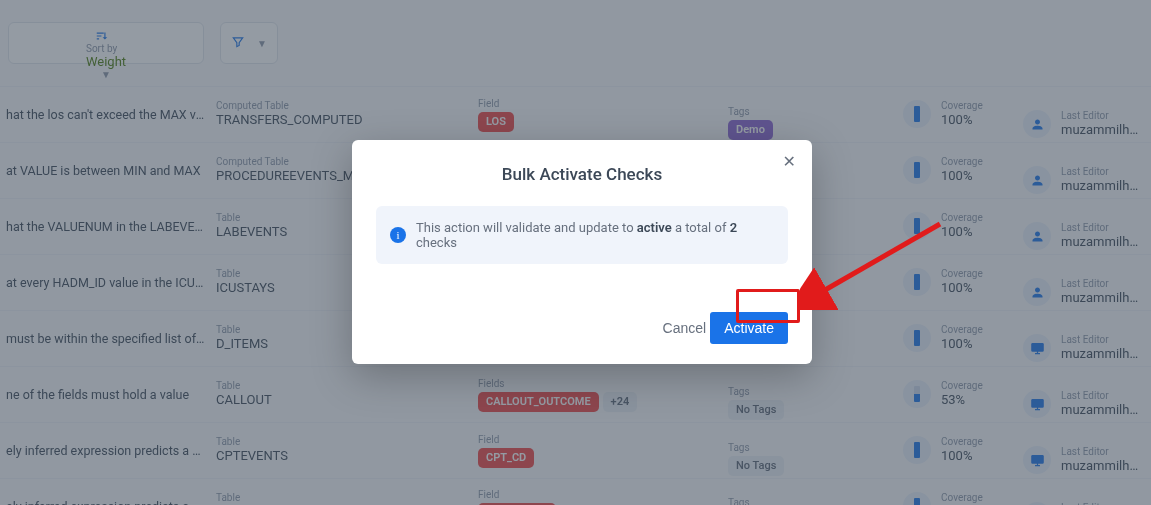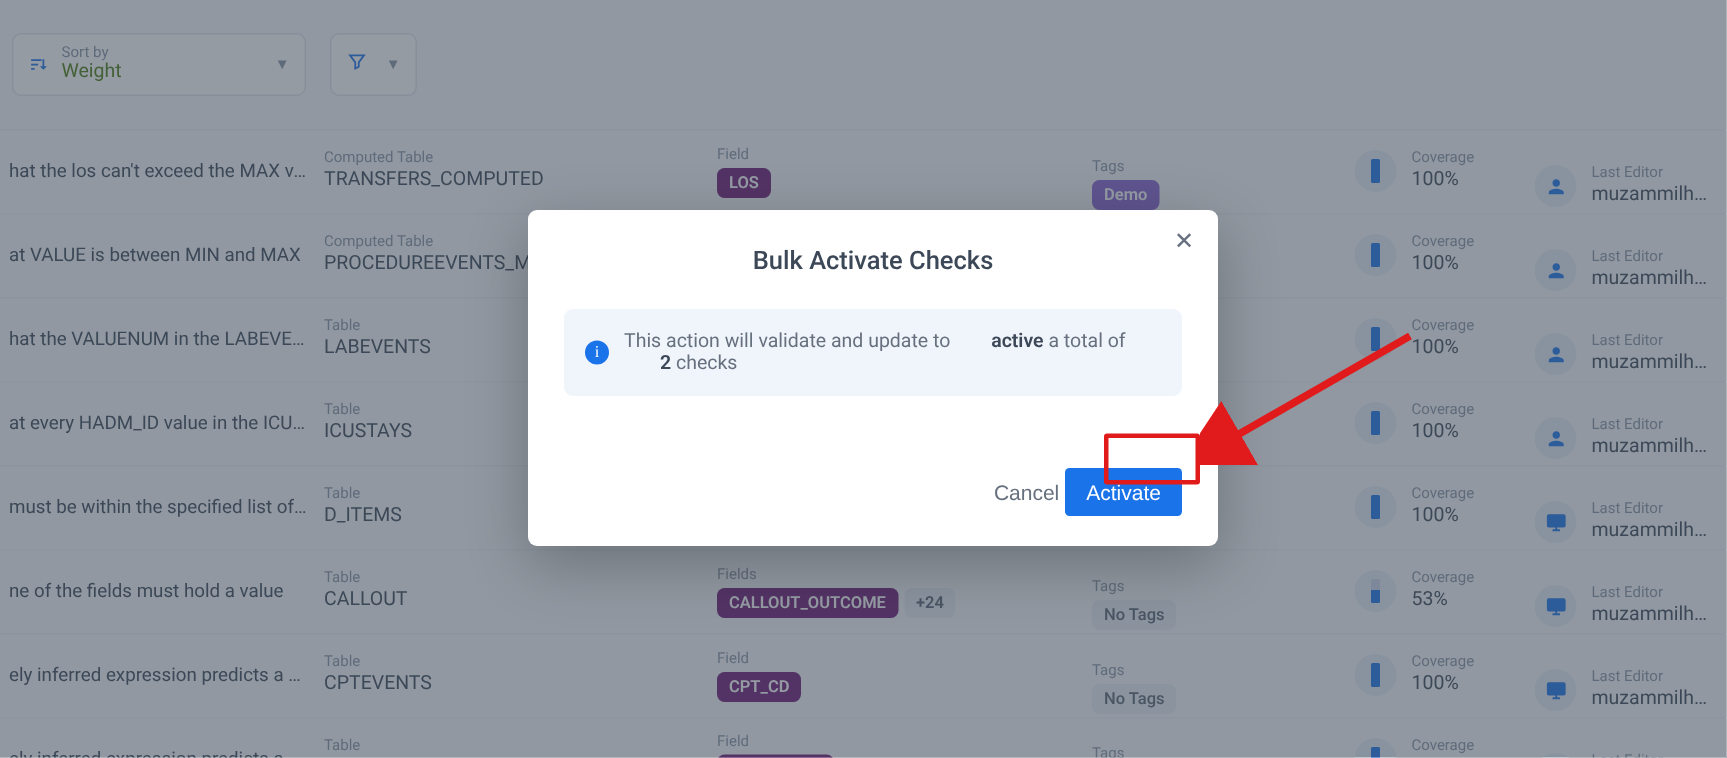--- a/index.html
+++ b/index.html
@@ -23,21 +23,21 @@
   }
   .sort-box, .filter-box {
     background: #fff;
     border: 1px solid #e1e5ec;
     border-radius: 6px;
     display: flex;
     align-items: center;
     padding: 6px 10px;
     height: 42px;
   }
-  .sort-box { width: 196px; }
+  .sort-box { width: 196px; flex-direction: column; }
   .sort-icon {
     color: #1a73e8;
     font-weight: 700;
     font-size: 13px;
     margin-right: 8px;
     display:flex;
     align-items:center;
   }
   .sort-text { flex: 1; line-height: 1.15; }
   .sort-label { font-size: 10px; color: #8a94a6; }
@@ -68,21 +68,21 @@
   .badge {
     display: inline-flex;
     align-items: center;
     height: 20px;
     padding: 0 8px;
     border-radius: 5px;
     font-size: 11px;
     font-weight: 600;
     margin-top: 2px;
   }
-  .badge-blue { background:#701a75; color:#fff;}
+  .badge-blue { background:#ef4444; color:#fff;}
   .badge-purple { background:#8a63d2; color:#fff;}
   .badge-light { background:#e9edf3; color:#5a6474; font-weight:500;}
   .badge-count {
     background:#e9edf3; color:#5a6474; margin-left:4px;
   }
 
   
   .cov-icon {
     width: 28px; height: 28px; border-radius: 50%;
     background: #e6edf8;
@@ -139,21 +139,21 @@
     font-size:13px;
   }
   .info-icon {
     width: 16px; height:16px; border-radius:50%;
     background:#1a73e8; color:#fff;
     display:inline-flex; align-items:center; justify-content:center;
     font-family: Georgia, serif;
     font-size:11px;
     flex-shrink:0;
   }
-  .dlg-info strong { color:#3c4857; font-weight:600;margin-left:24px;}
+  .dlg-info strong { color:#3c4857; font-weight:600;}
   .dlg-actions {
     display:flex; justify-content:flex-end; gap:0;
     margin-top: 48px;
     align-items:center;
   }
   .btn-cancel {
     background:none; border:none; color:#67707e; font-size:14px; cursor:pointer;
     padding: 8px 4px;
   }
   .btn-primary {

